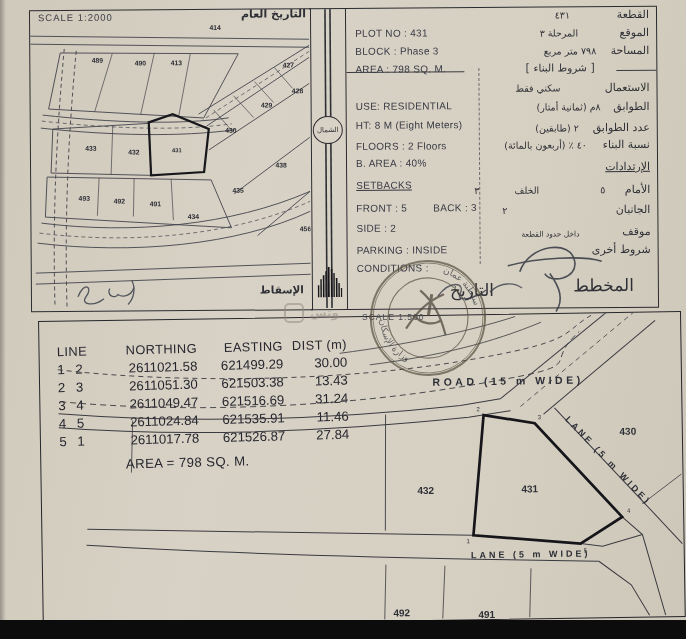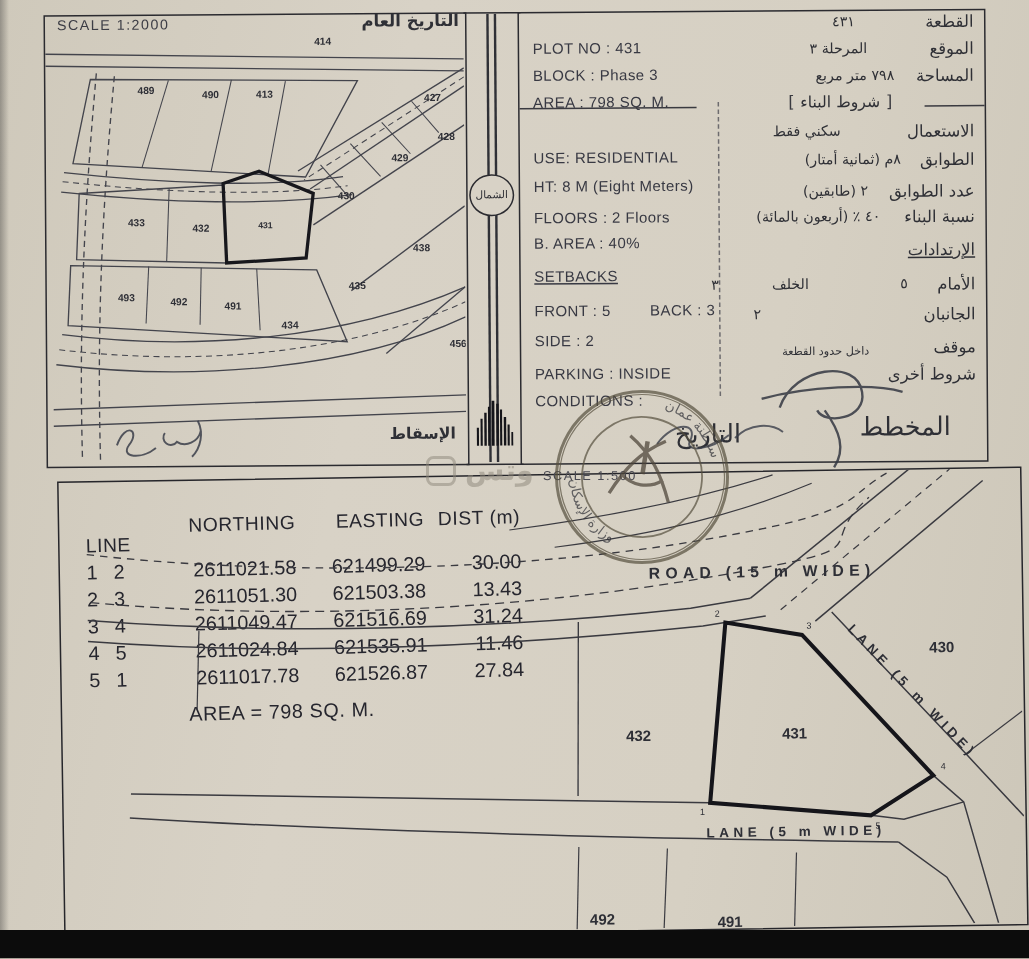--- a/index.html
+++ b/index.html
@@ -42,33 +42,33 @@
   .bracket-row .btxt{position:absolute;right:60px;top:-2px;font-size:10.5px;}
   .bracket-row .bk{font-family:"DejaVu Sans Mono",monospace;font-size:11px;color:#3a3a40;}
   .vdash{position:absolute;left:132px;top:60px;height:196px;width:0;border-left:1.6px dashed #4a4a52;opacity:.75;}
   .foot-lbl{position:absolute;font-size:17px;}
 
   
   .coord-table{position:absolute;left:18px;top:22px;transform:rotate(-0.6deg);color:#26262e;}
   .ct-grid{display:grid;grid-template-columns:18px 22px 100px 86px 64px;row-gap:3.5px;font-size:13.2px;line-height:14.5px;}
   .ct-grid .hd{font-size:12.8px;letter-spacing:.4px;}
   .ct-grid .num{text-align:right;}
-  .ct-head-line{grid-column:1/3;margin-top:12px;}
+  .ct-head-line{grid-column:1/3;}
   .area-total{margin-top:8px;margin-left:66px;font-size:13.2px;letter-spacing:.4px;}
   .scale500{position:absolute;left:362px;top:312px;font-size:8.5px;letter-spacing:1px;color:#4a4a52;z-index:8;}
   .road-text{font-size:10.5px;letter-spacing:3.5px;font-weight:bold;}
   .lane-text{font-size:9px;letter-spacing:3px;font-weight:bold;}
   .dplot{font-size:10px;font-weight:bold;}
   .vtx{font-size:6px;}
 
   
   .stamp{position:absolute;left:366px;top:256px;width:124px;height:124px;z-index:20;transform:rotate(9deg);opacity:.88;}
   .watermark{position:absolute;left:284px;top:303px;z-index:6;display:flex;align-items:center;gap:6px;opacity:.5;}
   .watermark .ring{width:16px;height:16px;border:2.5px solid #8d877a;border-radius:5px;}
-  .watermark .wtxt{font-size:19px;font-weight:bold;color:#8d877a;}
+  .watermark .wtxt{font-size:12px;font-weight:bold;color:#8d877a;}
   .sig{position:absolute;z-index:15;}
 </style>
 </head>
 <body>
 
 <div class="page">
 
   <div class="top-section">
 
     <div class="panel site-plan">

